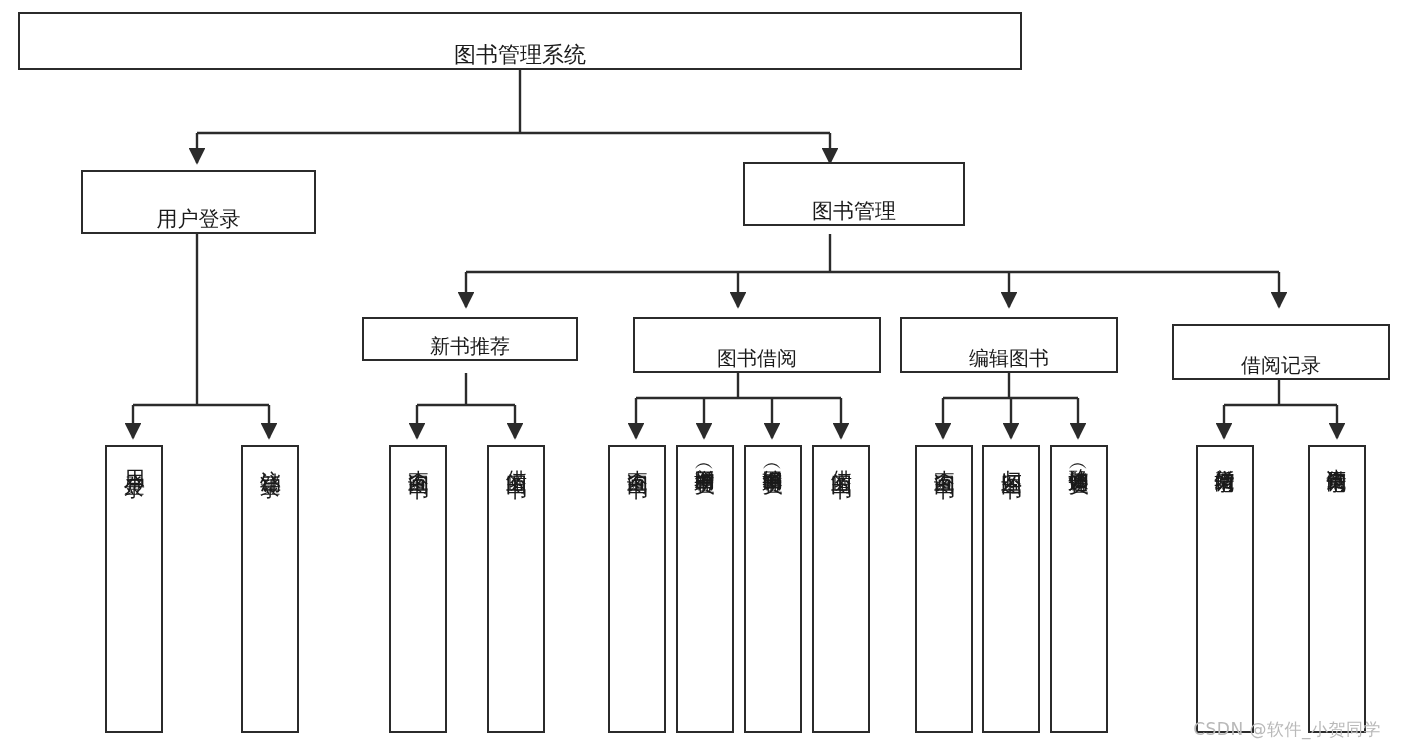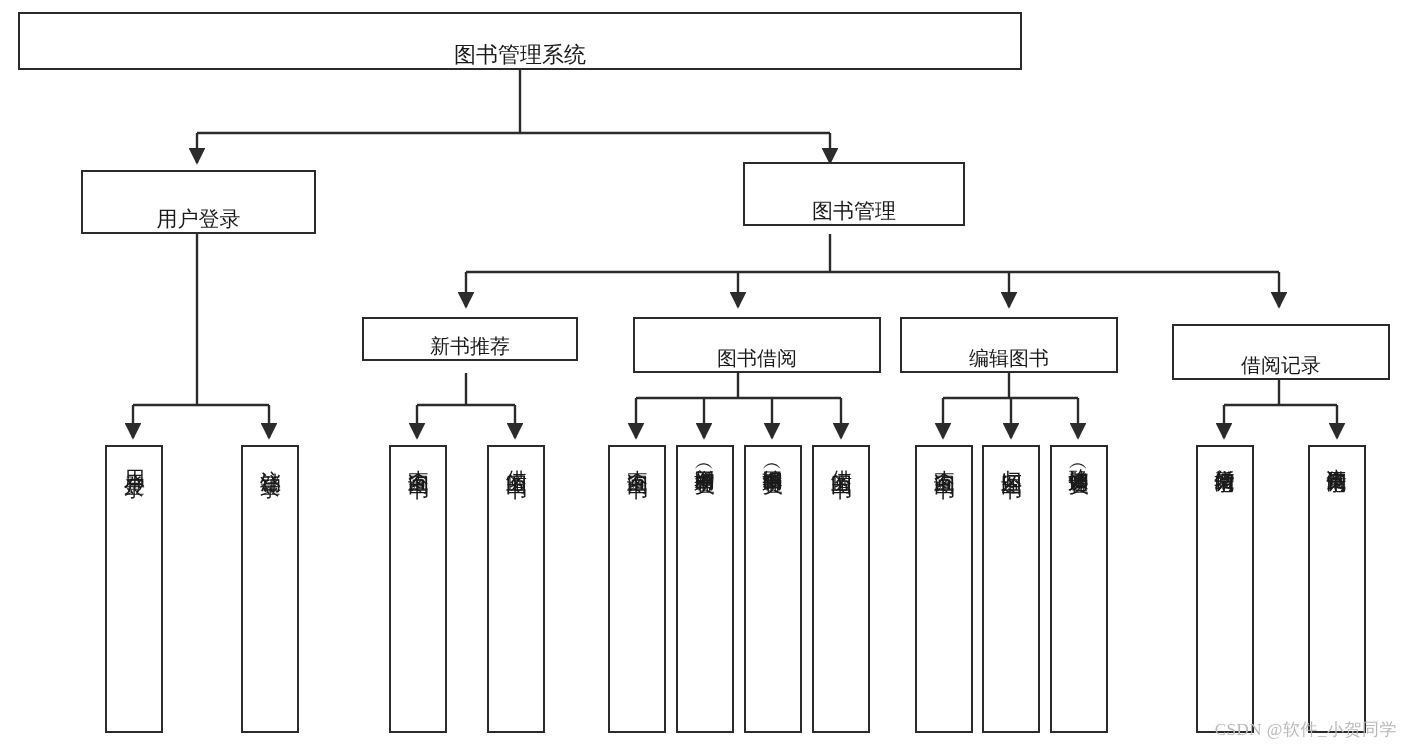--- a/index.html
+++ b/index.html
@@ -59,28 +59,27 @@
     letter-spacing: 3px;
     line-height: 1;
     white-space: nowrap;
   }
   .node-leaf.tall-text .label {
     font-size: 20px;
     letter-spacing: 1px;
   }
   .watermark {
     position: absolute;
-    right: 8px;
+    right: 24px;
     bottom: 6px;
     font-size: 17px;
     color: #b9b9b9;
     letter-spacing: 0.5px;
     white-space: nowrap;
     z-index: 3;
-    font-family: Liberation Serif, serif;
   }
 </style>
 </head>
 <body>
 
 <div id="canvas">
 
   <svg id="edges" viewBox="0 0 1405 747" xmlns="http://www.w3.org/2000/svg">
     <defs>
       <marker id="arrow" viewBox="0 0 10 10" refX="9" refY="5" markerWidth="7" markerHeight="7" orient="auto-start-reverse">

